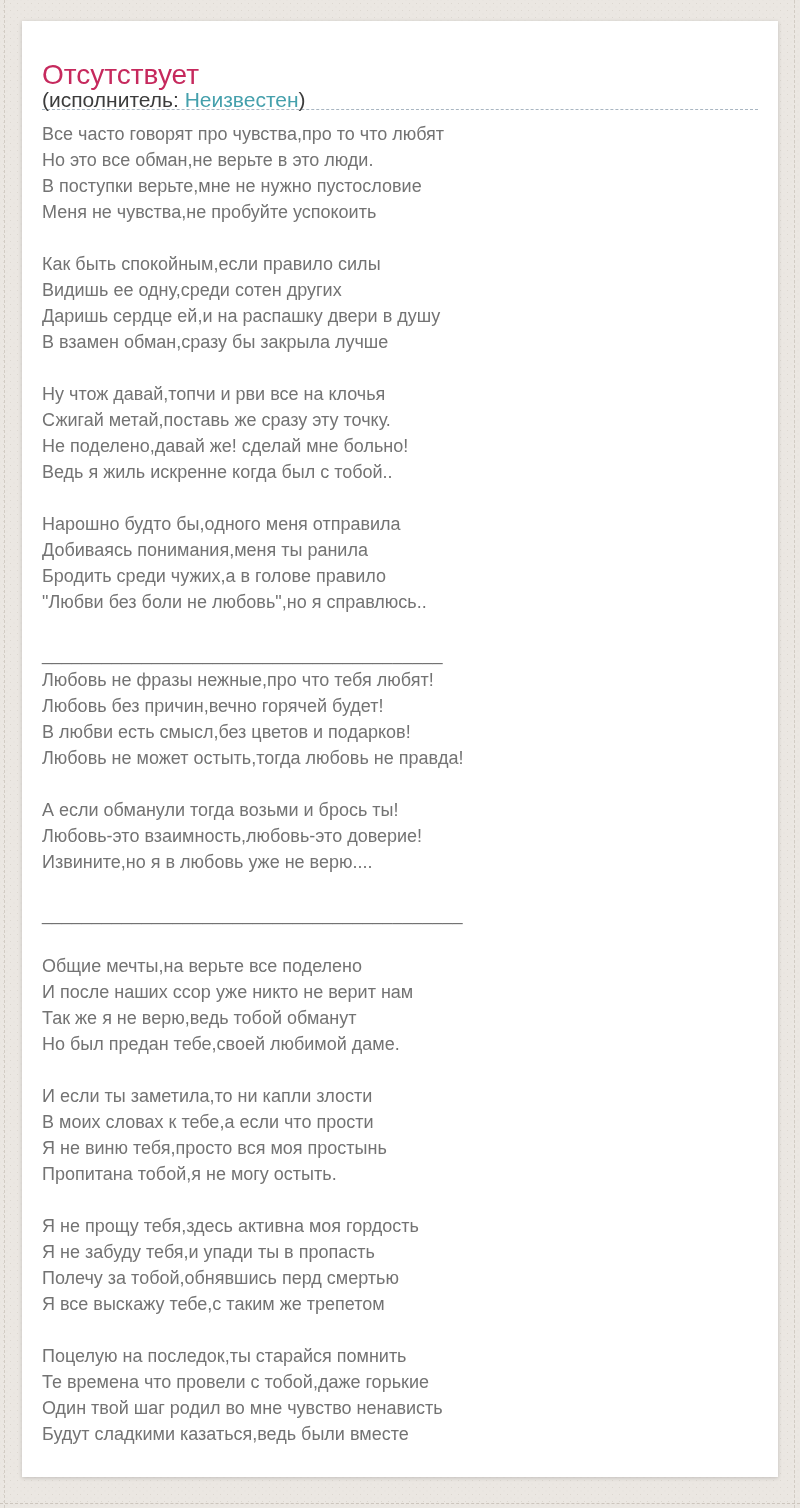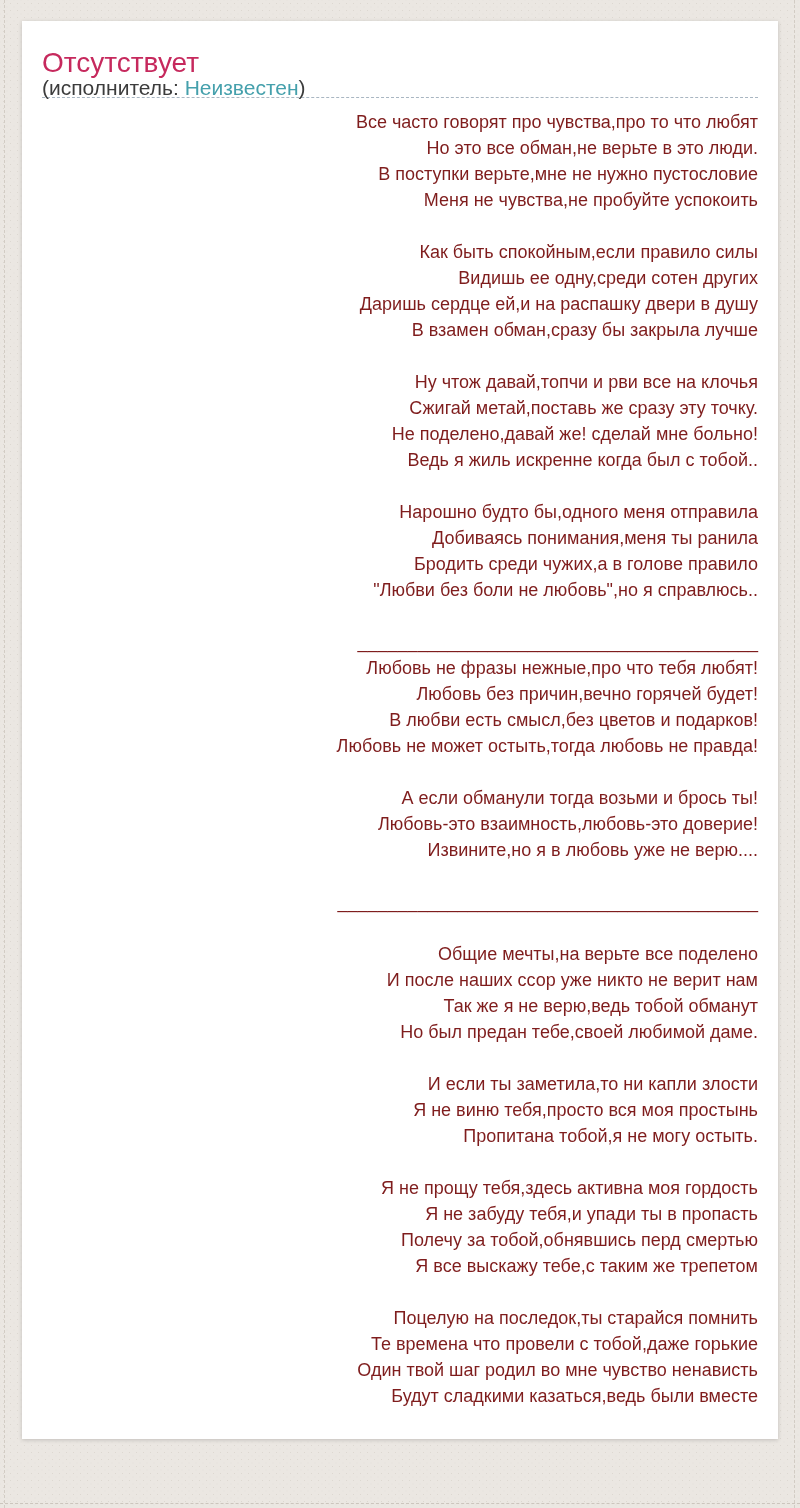--- a/index.html
+++ b/index.html
@@ -26,21 +26,21 @@
   }
   .edge-bottom {
     position: absolute; left: 0; right: 0; bottom: 4px; height: 0;
     border-top: 1px dashed #ccc5bd;
   }
   .card {
     position: absolute;
     left: 22px;
     top: 21px;
     width: 716px;          
-    padding: 28px 20px 30px 20px;
+    padding: 40px 20px 30px 20px;
     background: #ffffff;
     box-shadow: 0 1px 4px rgba(0,0,0,0.18);
   }
   .header {
     border-bottom: 1px dashed #a9b6c2;
     padding-bottom: 0;
   }
   .title {
     margin: 0;
     font-size: 28px;
@@ -55,22 +55,21 @@
     color: #3c3c3c;
   }
   .artist-link {
     color: #45a0ac;
     text-decoration: none;
     cursor: pointer;
   }
   .lyrics {
     margin-top: 11px;
     font-size: 18px;
-    color: #7f1d1d;
-    text-align: right;
+    color: #737373;
   }
   .lyrics .line {
     height: 26px;
     line-height: 26px;
     white-space: pre;
   }
 </style>
 </head>
 <body>
 
@@ -115,20 +114,21 @@
       <div class="line">Извините,но я в любовь уже не верю....</div>
       <div class="line">&nbsp;</div>
       <div class="line">__________________________________________</div>
       <div class="line">&nbsp;</div>
       <div class="line">Общие мечты,на верьте все поделено</div>
       <div class="line">И после наших ссор уже никто не верит нам</div>
       <div class="line">Так же я не верю,ведь тобой обманут</div>
       <div class="line">Но был предан тебе,своей любимой даме.</div>
       <div class="line">&nbsp;</div>
       <div class="line">И если ты заметила,то ни капли злости</div>
+      <div class="line">В моих словах к тебе,а если что прости</div>
       <div class="line">Я не виню тебя,просто вся моя простынь</div>
       <div class="line">Пропитана тобой,я не могу остыть.</div>
       <div class="line">&nbsp;</div>
       <div class="line">Я не прощу тебя,здесь активна моя гордость</div>
       <div class="line">Я не забуду тебя,и упади ты в пропасть</div>
       <div class="line">Полечу за тобой,обнявшись перд смертью</div>
       <div class="line">Я все выскажу тебе,с таким же трепетом</div>
       <div class="line">&nbsp;</div>
       <div class="line">Поцелую на последок,ты старайся помнить</div>
       <div class="line">Те времена что провели с тобой,даже горькие</div>

